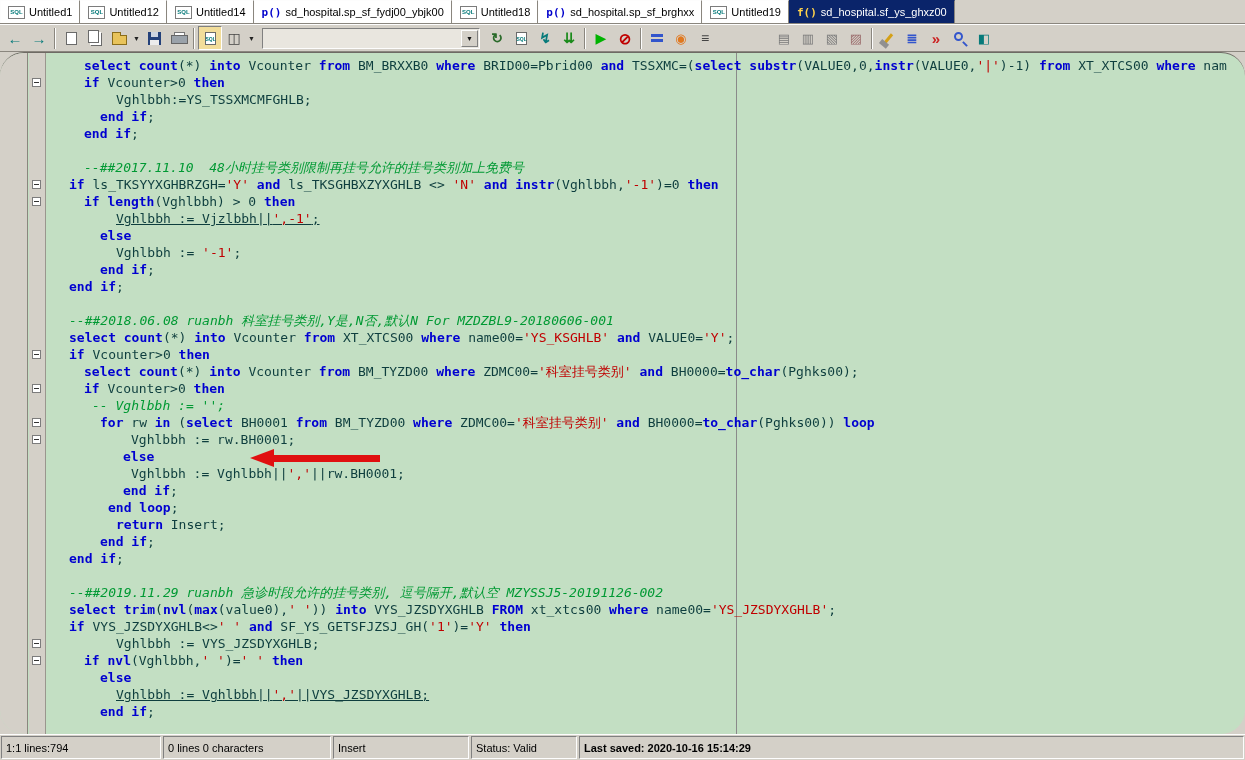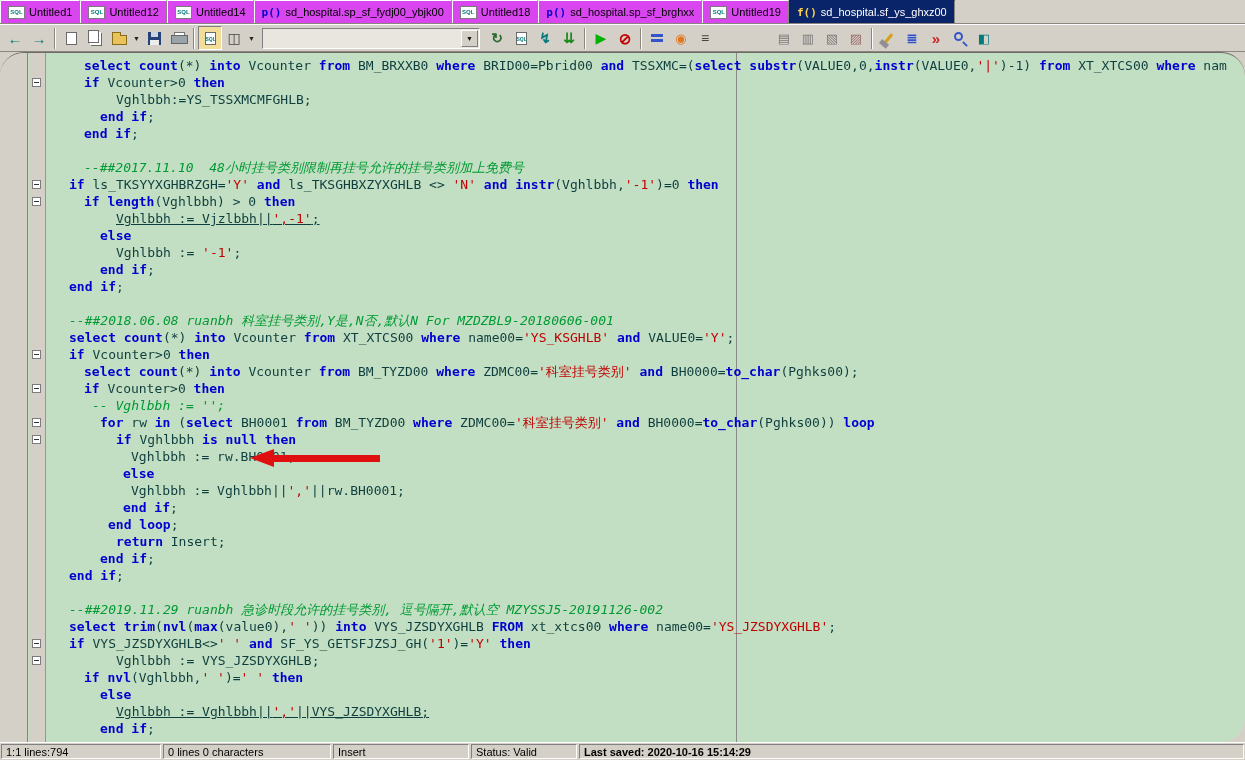--- a/index.html
+++ b/index.html
@@ -9,21 +9,21 @@
     font-family:"Liberation Sans", sans-serif;
     font-size:11px;
     display:flex; flex-direction:column;
     position:relative;
   }
 
   
   .tabbar { height:24px; flex:none; display:flex; align-items:stretch; background:#d4d0c8; border-bottom:1px solid #8a867e; }
   .tab { display:flex; align-items:center; gap:4px; padding:0 7px; white-space:nowrap;
          border-right:1px solid #8a867e; border-top:1px solid #fdfdfd; border-left:1px solid #fdfdfd;
-         background:#d946ef; color:#000; cursor:default; }
+         background:#ffffff; color:#000; cursor:default; }
   .tab.active { background:#0a246a; color:#fff; border-top-color:#0a246a; border-left-color:#0a246a; }
   .tab-ico-sql { width:17px; height:13px; background:#fff; border:1px solid #7c7c7c; font-size:6px; font-weight:bold;
                  color:#067a7a; display:inline-flex; align-items:center; justify-content:center; flex:none; }
   .tab-ico-p { color:#0000cc; font-weight:bold; font-family:"DejaVu Sans Mono", monospace; font-size:11px; }
   .tab-ico-f { color:#ffd24a; font-weight:bold; font-family:"DejaVu Sans Mono", monospace; font-size:11px; }
 
   
   .toolbar { height:28px; flex:none; display:flex; align-items:center; padding:0 3px; background:#d4d0c8;
              border-top:1px solid #fdfdfd; border-bottom:1px solid #8a867e; }
   .tbtn { width:24px; height:24px; flex:none; display:flex; align-items:center; justify-content:center;
@@ -73,21 +73,21 @@
   .code-lines { position:relative; z-index:1; padding:4px 0 0 6px;
                 font-family:"DejaVu Sans Mono", monospace; font-size:13px; color:var(--txt,#0e3e3e); }
   .cl { height:17px; line-height:17px; white-space:pre; }
   .tk-k { color:var(--kw,#0000d0); font-weight:bold; }
   .tk-s { color:var(--str,#c00000); }
   .tk-c { color:var(--com,#009933); font-style:italic; }
   .tk-p { color:var(--txt,#0e3e3e); }
   .arrow-svg { position:absolute; left:246px; top:392px; z-index:5; }
 
   
-  .statusbar { height:18px; flex:none; display:flex; background:#d4d0c8; padding:1px 1px; gap:2px;
+  .statusbar { height:26px; flex:none; display:flex; background:#d4d0c8; padding:1px 1px; gap:2px;
                border-top:1px solid #fdfdfd; }
   .sp { border:1px solid; border-color:#808080 #fdfdfd #fdfdfd #808080; padding:0 4px; display:flex; align-items:center;
         white-space:nowrap; overflow:hidden; color:#000; }
   .sp-bold { font-weight:bold; }
 </style>
 </head>
 <body>
 
 <div class="tabbar" id="tabbar">
     <div class="tab">
@@ -251,21 +251,20 @@
         <div class="cl" style="padding-left: 47px;"><span class="tk-k">end if</span><span class="tk-p">;</span></div>
         <div class="cl" style="padding-left: 16px;"><span class="tk-k">end if</span><span class="tk-p">;</span></div>
         <div class="cl" style="padding-left: 0px;"></div>
         <div class="cl" style="padding-left: 16px;"><span class="tk-c">--##2018.06.08 ruanbh 科室挂号类别,Y是,N否,默认N For MZDZBL9-20180606-001</span></div>
         <div class="cl" style="padding-left: 16px;"><span class="tk-k">select</span><span class="tk-p"> </span><span class="tk-k">count</span><span class="tk-p">(*) </span><span class="tk-k">into</span><span class="tk-p"> Vcounter </span><span class="tk-k">from</span><span class="tk-p"> XT_XTCS00 </span><span class="tk-k">where</span><span class="tk-p"> name00=</span><span class="tk-s">'YS_KSGHLB'</span><span class="tk-p"> </span><span class="tk-k">and</span><span class="tk-p"> VALUE0=</span><span class="tk-s">'Y'</span><span class="tk-p">;</span></div>
         <div class="cl" style="padding-left: 16px;"><span class="tk-k">if</span><span class="tk-p"> Vcounter&gt;0 </span><span class="tk-k">then</span></div>
         <div class="cl" style="padding-left: 31px;"><span class="tk-k">select</span><span class="tk-p"> </span><span class="tk-k">count</span><span class="tk-p">(*) </span><span class="tk-k">into</span><span class="tk-p"> Vcounter </span><span class="tk-k">from</span><span class="tk-p"> BM_TYZD00 </span><span class="tk-k">where</span><span class="tk-p"> ZDMC00=</span><span class="tk-s">'科室挂号类别'</span><span class="tk-p"> </span><span class="tk-k">and</span><span class="tk-p"> BH0000=</span><span class="tk-k">to_char</span><span class="tk-p">(Pghks00);</span></div>
         <div class="cl" style="padding-left: 31px;"><span class="tk-k">if</span><span class="tk-p"> Vcounter&gt;0 </span><span class="tk-k">then</span></div>
         <div class="cl" style="padding-left: 39px;"><span class="tk-c">-- Vghlbbh := '';</span></div>
         <div class="cl" style="padding-left: 47px;"><span class="tk-k">for</span><span class="tk-p"> rw </span><span class="tk-k">in</span><span class="tk-p"> (</span><span class="tk-k">select</span><span class="tk-p"> BH0001 </span><span class="tk-k">from</span><span class="tk-p"> BM_TYZD00 </span><span class="tk-k">where</span><span class="tk-p"> ZDMC00=</span><span class="tk-s">'科室挂号类别'</span><span class="tk-p"> </span><span class="tk-k">and</span><span class="tk-p"> BH0000=</span><span class="tk-k">to_char</span><span class="tk-p">(Pghks00)) </span><span class="tk-k">loop</span></div>
-        <div class="cl" style="padding-left: 63px;"><span class="tk-k">if</span><span class="tk-p"> Vghlbbh </span><span class="tk-k">is null</span><span class="tk-p"> </span><span class="tk-k">then</span></div>
         <div class="cl" style="padding-left: 78px;"><span class="tk-p">Vghlbbh := rw.BH0001;</span></div>
         <div class="cl" style="padding-left: 70px;"><span class="tk-k">else</span></div>
         <div class="cl" style="padding-left: 78px;"><span class="tk-p">Vghlbbh := Vghlbbh||</span><span class="tk-s">','</span><span class="tk-p">||rw.BH0001;</span></div>
         <div class="cl" style="padding-left: 70px;"><span class="tk-k">end if</span><span class="tk-p">;</span></div>
         <div class="cl" style="padding-left: 55px;"><span class="tk-k">end loop</span><span class="tk-p">;</span></div>
         <div class="cl" style="padding-left: 63px;"><span class="tk-k">return</span><span class="tk-p"> Insert;</span></div>
         <div class="cl" style="padding-left: 47px;"><span class="tk-k">end if</span><span class="tk-p">;</span></div>
         <div class="cl" style="padding-left: 16px;"><span class="tk-k">end if</span><span class="tk-p">;</span></div>
         <div class="cl" style="padding-left: 0px;"></div>
         <div class="cl" style="padding-left: 16px;"><span class="tk-c">--##2019.11.29 ruanbh 急诊时段允许的挂号类别, 逗号隔开,默认空 MZYSSJ5-20191126-002</span></div>

